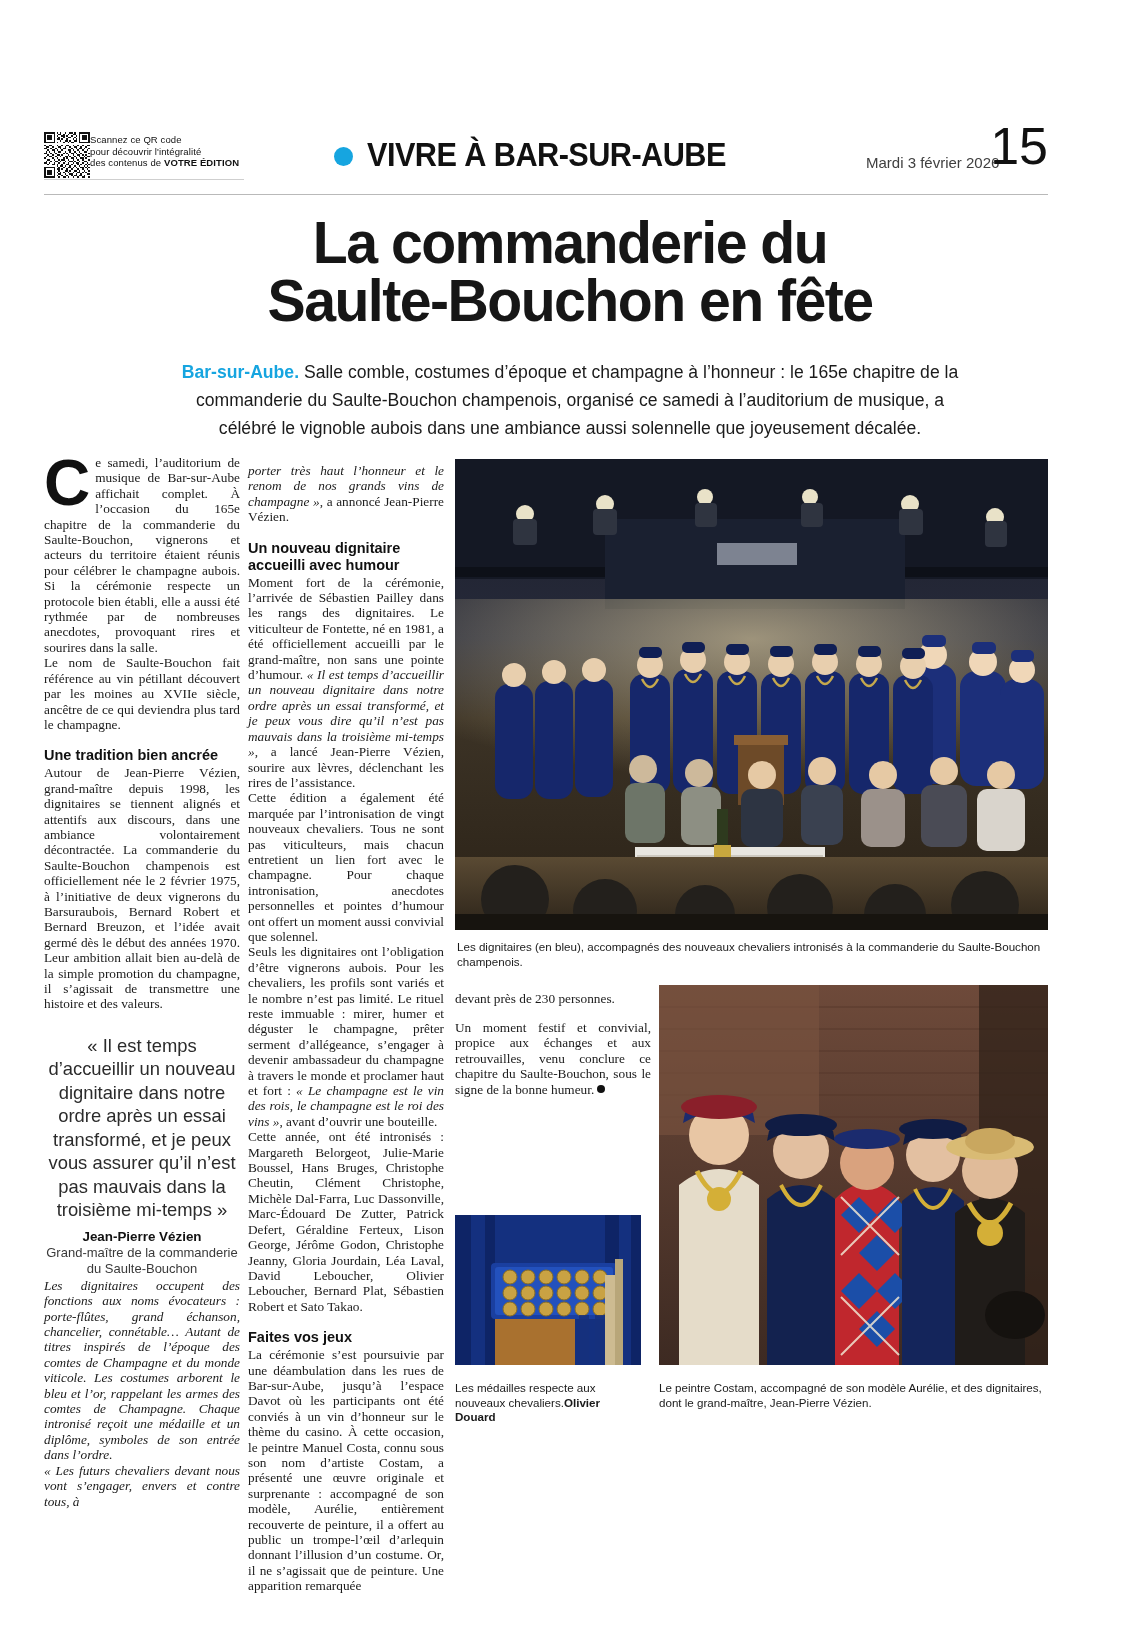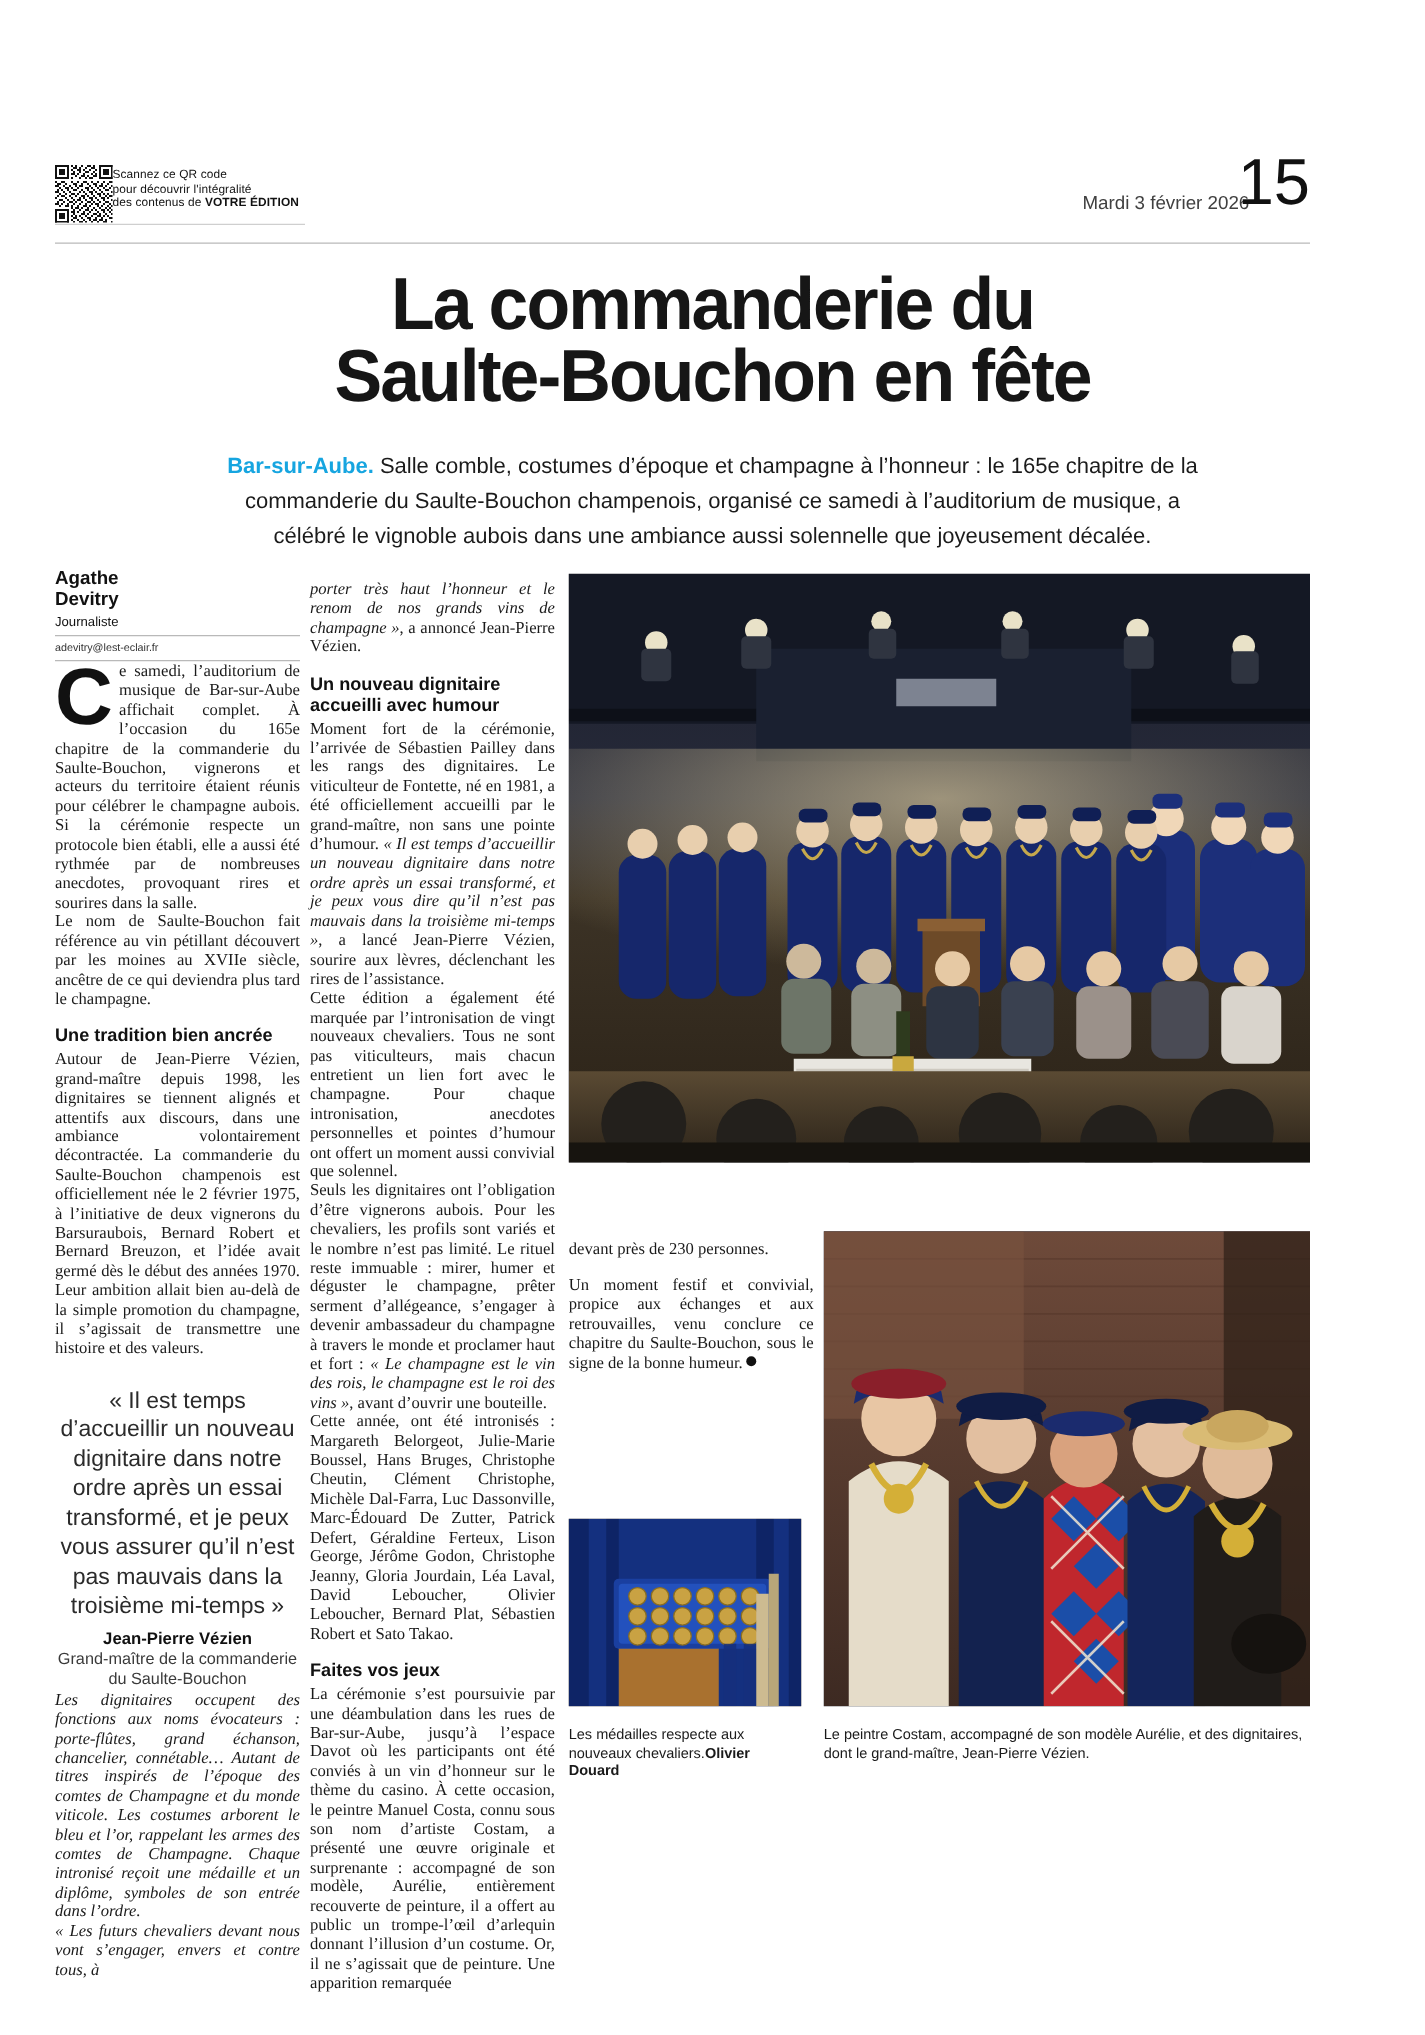--- a/index.html
+++ b/index.html
@@ -366,46 +366,42 @@
             <rect x="28" y="28" width="1" height="1"></rect>
         </g>
       </svg>
       <div class="qr-text">
         <div>Scannez ce QR code</div>
         <div>pour découvrir l'intégralité</div>
         <div><span>des contenus de </span><b>VOTRE ÉDITION</b></div>
       </div>
     </div>
 
+    <div class="rubric">
+      <span class="rubric-dot"></span>
+      <span class="rubric-title">VIVRE À BAR-SUR-AUBE</span>
+    </div>
 
     <div class="issue-date">Mardi 3 février 2026</div>
     <div class="page-number">15</div>
   </div>
   <div class="masthead-rule2"></div>
   <div class="masthead-rule"></div>
 
   <div class="headline">
     <div>La commanderie du</div>
     <div>Saulte-Bouchon en fête</div>
   </div>
 
   <div class="standfirst">
     <span class="place">Bar-sur-Aube.</span><span> Salle comble, costumes d’époque et champagne à l’honneur : le 165e chapitre de la commanderie du Saulte-Bouchon champenois, organisé ce samedi à l’auditorium de musique, a célébré le vignoble aubois dans une ambiance aussi solennelle que joyeusement décalée.</span>
   </div>
 
   <div class="col col1">
 
-    <div>
-      <div class="byline-name">Agathe</div>
-      <div class="byline-name">Devitry</div>
-      <div class="byline-role">Journaliste</div>
-      <div class="byline-rule"></div>
-      <div class="byline-mail">adevitry@lest-eclair.fr</div>
-      <div class="byline-rule2"></div>
-    </div>
 
     <p class="dropcap-para"><span class="dropcap">C</span><span>e samedi, l’auditorium de musique de Bar-sur-Aube affichait complet. À l’occasion du 165e chapitre de la commanderie du Saulte-Bouchon, vignerons et acteurs du territoire étaient réunis pour célébrer le champagne aubois. Si la cérémonie respecte un protocole bien établi, elle a aussi été rythmée par de nombreuses anecdotes, provoquant rires et sourires dans la salle.</span></p>
     <p>Le nom de Saulte-Bouchon fait référence au vin pétillant découvert par les moines au XVIIe siècle, ancêtre de ce qui deviendra plus tard le champagne.</p>
 
     <div class="subhead">Une tradition bien ancrée</div>
     <p>Autour de Jean-Pierre Vézien, grand-maître depuis 1998, les dignitaires se tiennent alignés et attentifs aux discours, dans une ambiance volontairement décontractée. La commanderie du Saulte-Bouchon champenois est officiellement née le 2 février 1975, à l’initiative de deux vignerons du Barsuraubois, Bernard Robert et Bernard Breuzon, et l’idée avait germé dès le début des années 1970. Leur ambition allait bien au-delà de la simple promotion du champagne, il s’agissait de transmettre une histoire et des valeurs.</p>
 
     <div class="pullquote">« Il est temps d’accueillir un nouveau dignitaire dans notre ordre après un essai transformé, et je peux vous assurer qu’il n’est pas mauvais dans la troisième mi-temps »</div>
     <div class="pq-attrib">Jean-Pierre Vézien</div>
     <div class="pq-role">Grand-maître de la commanderie du Saulte-Bouchon</div>
@@ -605,20 +601,21 @@
         <circle cx="60" cy="440" r="34"></circle>
           <circle cx="150" cy="452" r="32"></circle>
           <circle cx="250" cy="456" r="30"></circle>
         <circle cx="345" cy="448" r="33"></circle>
           <circle cx="440" cy="456" r="31"></circle>
           <circle cx="530" cy="446" r="34"></circle>
       </g>
       <rect x="0" y="455" width="593" height="16" fill="#17140f"></rect>
     </svg>
   </div>
+  <div class="caption cap-main">Les dignitaires (en bleu), accompagnés des nouveaux chevaliers intronisés à la commanderie du Saulte-Bouchon champenois.</div>
 
   <div class="photo photo-right">
     <svg class="grad" viewBox="0 0 389 380" preserveAspectRatio="none">
       <defs>
         <linearGradient id="brick" x1="0" y1="0" x2="0" y2="1">
           <stop offset="0" stop-color="#6e4a3a"></stop>
             <stop offset="1" stop-color="#3d2a22"></stop>
         </linearGradient>
       </defs>
       <rect width="389" height="380" fill="url(#brick)"></rect>

